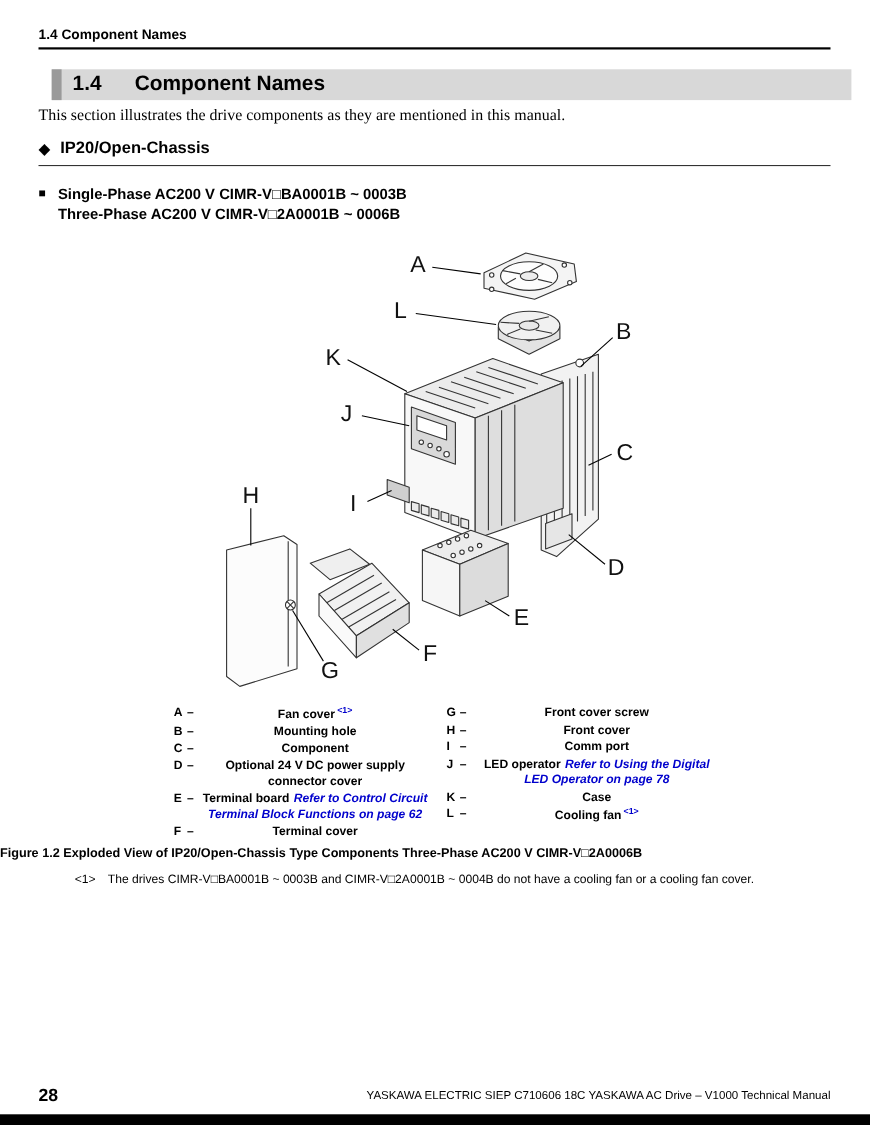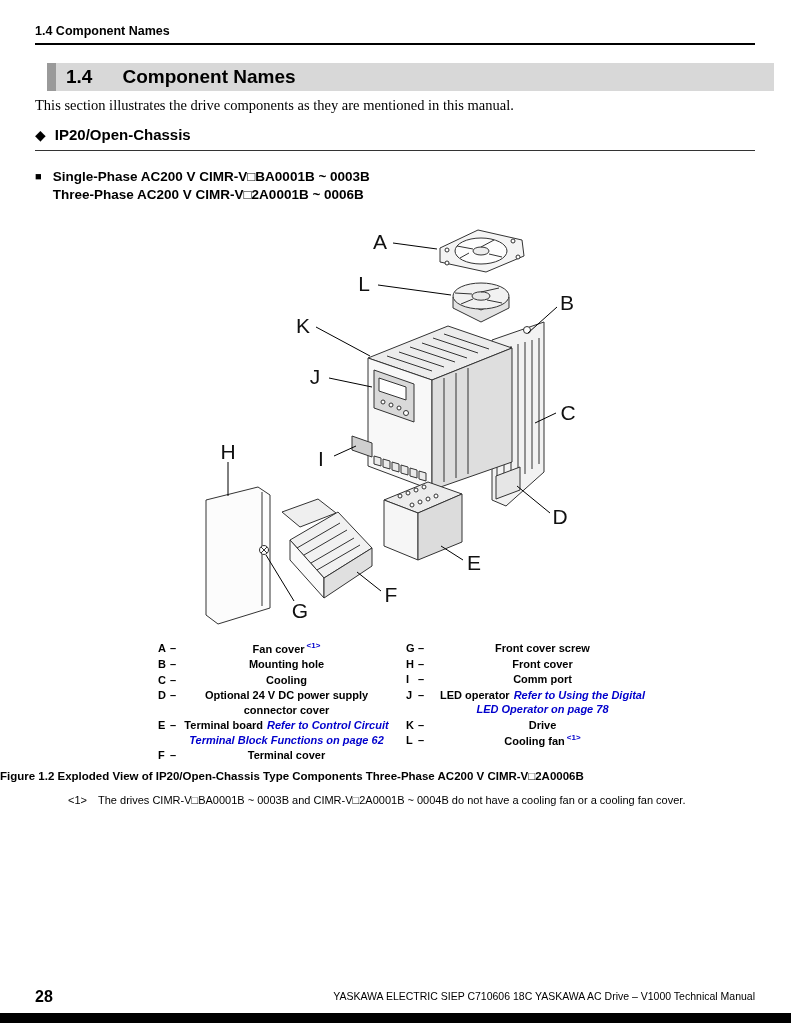--- a/index.html
+++ b/index.html
@@ -245,21 +245,21 @@
         <span class="ltext"><span>Fan cover</span><sup class="lsup">&lt;1&gt;</sup></span>
       </div>
       <div class="lrow">
         <span class="lkey">B</span>
         <span class="lsep">–</span>
         <span class="ltext">Mounting hole</span>
       </div>
       <div class="lrow">
         <span class="lkey">C</span>
         <span class="lsep">–</span>
-        <span class="ltext">Cooling</span>
+        <span class="ltext">Component</span>
       </div>
       <div class="lrow">
         <span class="lkey">D</span>
         <span class="lsep">–</span>
         <span class="ltext">Optional 24 V DC power supply connector cover</span>
       </div>
       <div class="lrow">
         <span class="lkey">E</span>
         <span class="lsep">–</span>
         <span class="ltext"><span>Terminal board</span><span class="llink">Refer to Control Circuit Terminal Block Functions on page 62</span></span>
@@ -288,21 +288,21 @@
         <span class="ltext">Comm port</span>
       </div>
       <div class="lrow">
         <span class="lkey">J</span>
         <span class="lsep">–</span>
         <span class="ltext"><span>LED operator</span><span class="llink">Refer to Using the Digital LED Operator on page 78</span></span>
       </div>
       <div class="lrow">
         <span class="lkey">K</span>
         <span class="lsep">–</span>
-        <span class="ltext">Drive</span>
+        <span class="ltext">Case</span>
       </div>
       <div class="lrow">
         <span class="lkey">L</span>
         <span class="lsep">–</span>
         <span class="ltext"><span>Cooling fan</span><sup class="lsup">&lt;1&gt;</sup></span>
       </div>
     </div>
   </div>
 
   <div class="figure-caption">Figure 1.2  Exploded View of IP20/Open-Chassis Type Components Three-Phase AC200 V CIMR-V□2A0006B</div>

